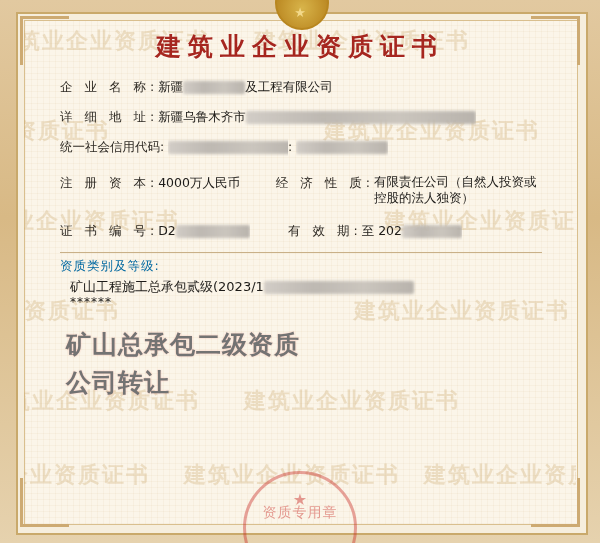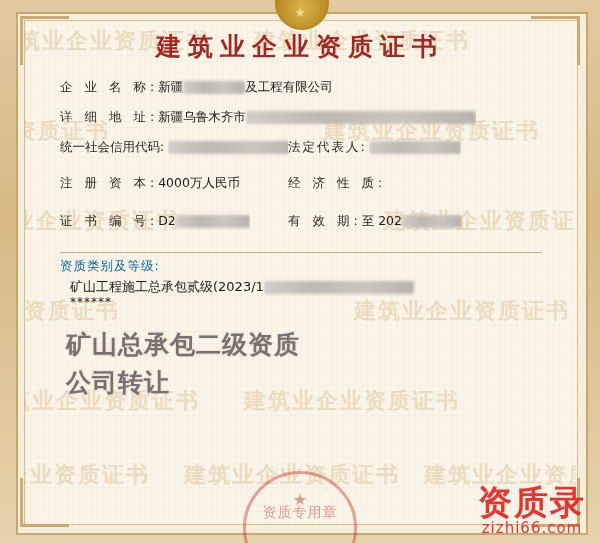--- a/index.html
+++ b/index.html
@@ -324,37 +324,37 @@
 
     <div class="row">
       <span class="left-col">
         <span class="lbl sp0">统一社会信用代码</span>
         <span class="lbl colon">:</span>
         <span class="val">
           <span class="blur tall" style="width:126px;"></span>
         </span>
       </span>
       <span class="right-col">
-        <span class="lbl sp2">法定代表人</span>
         <span class="lbl colon">:</span>
         <span class="val">
           <span class="blur tall" style="width:92px;"></span>
         </span>
       </span>
     </div>
 
     <div class="row" style="margin-top:14px;">
       <span class="left-col">
         <span class="lbl sp4">注 册 资 本</span>
         <span class="lbl colon">:</span>
         <span class="val">4000万人民币</span>
       </span>
       <span class="right-col">
         <span class="lbl sp4" style="flex:0 0 auto;">经 济 性 质</span>
         <span class="lbl colon">:</span>
+        <span class="val wrap" style="width:168px;">有限责任公司（自然人投资或控股的法人独资）</span>
       </span>
     </div>
 
     <div class="row" style="margin-top:16px;">
       <span class="left-col">
         <span class="lbl sp4">证 书 编 号</span>
         <span class="lbl colon">:</span>
         <span class="val">
           <span>D2</span><span class="blur tall" style="width:74px;"></span>
         </span>
@@ -382,18 +382,14 @@
   <div class="red-overlay">
     <div>矿山总承包二级资质</div>
     <div>公司转让</div>
   </div>
 
   <div class="seal">
     <div class="seal-star">★</div>
     <div class="seal-text">资质专用章</div>
   </div>
 
-  <div class="site-wm">
-    <div class="big">资质录</div>
-    <div class="small">zizhi66.com</div>
-  </div>
 
 </div>
 
 </body></html>

